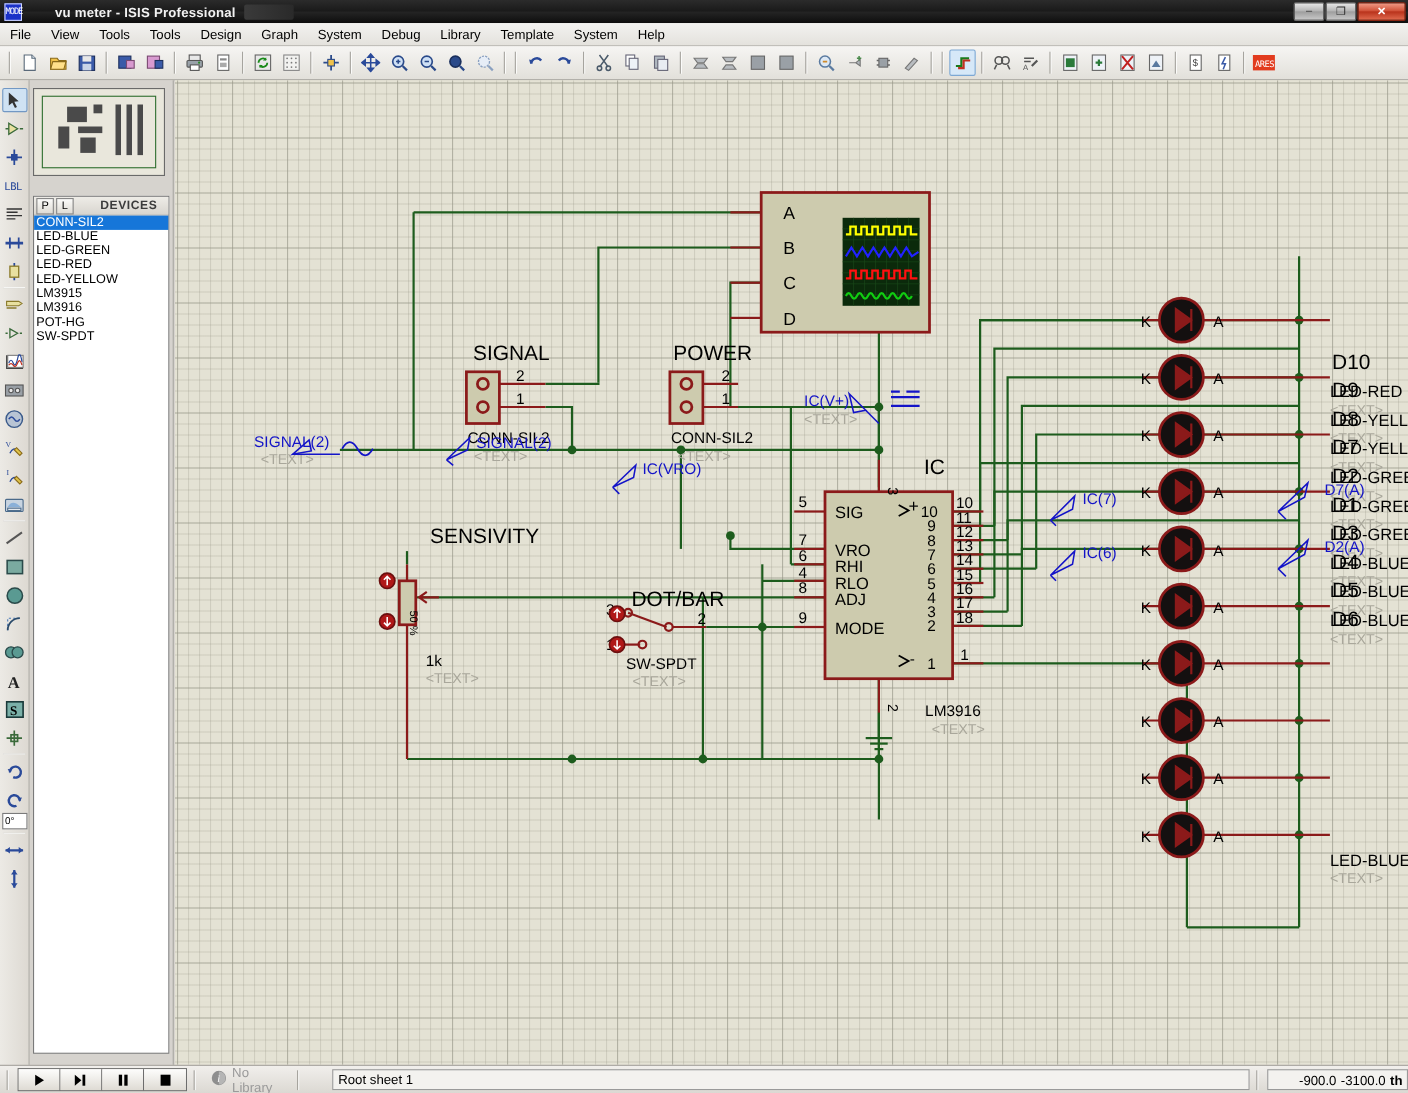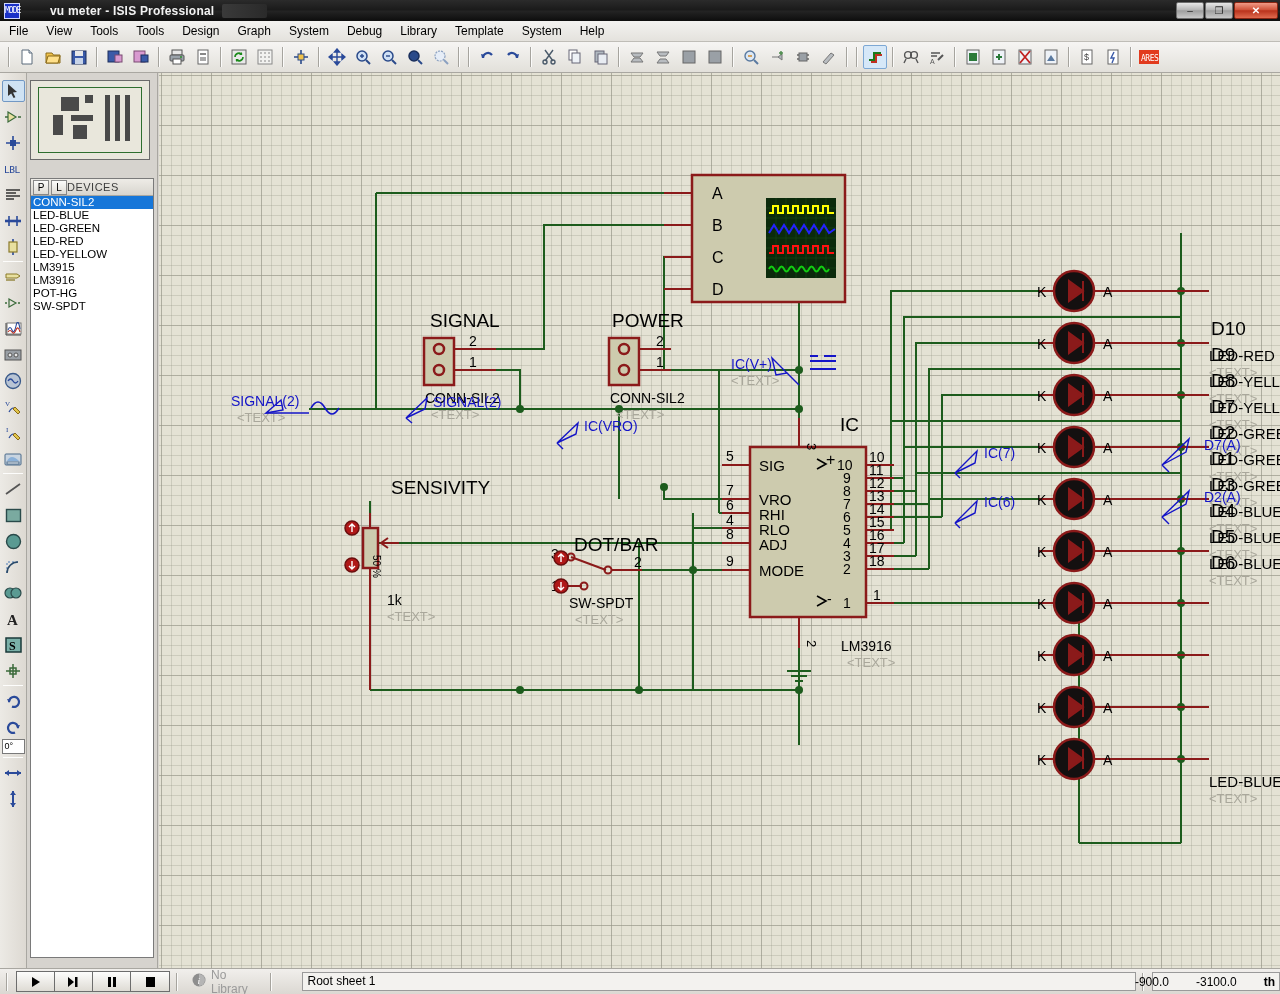--- a/index.html
+++ b/index.html
@@ -105,21 +105,21 @@
   }
   #dev-header {
     height: 17px; background: linear-gradient(180deg,#eeece7,#d8d5cf);
     border-bottom: 1px solid #a9a7a1; display: flex; align-items: center;
   }
   .dev-tab {
     width: 16px; height: 15px; margin-left: 2px;
     border: 1px solid #888; background: linear-gradient(180deg,#fbfbfa,#dedbd4);
     font-size: 10px; text-align: center; line-height: 13px; color: #000;
   }
-  #dev-title { flex: 1; text-align: left; font-size: 11px; color: #3c3c3c; letter-spacing: .5px; padding-right: 10px; }
+  #dev-title { flex: 1; text-align: right; font-size: 11px; color: #3c3c3c; letter-spacing: .5px; padding-right: 10px; font-weight: bold; }
   .dev-row { height: 13px; font-size: 11.5px; line-height: 13px; padding-left: 2px; color: #000; white-space: nowrap; }
   .dev-row.sel { background: #1676d9; color: #fff; }
 
   
   #canvas-wrap {
     position: absolute; left: 159px; top: 73px; width: 1121px; height: 895px;
     background: #e4e2d4; overflow: hidden;
   }
   #canvas {
     position: absolute; left: 0; top: 0; width: 1121px; height: 895px;
@@ -158,21 +158,21 @@
   }
   #sheet-field {
     margin-left: 30px; width: 855px; height: 19px;
     background: #f3f2ef; border: 1px solid #9a9a9a;
     font-size: 12px; line-height: 17px; padding-left: 4px; color: #000;
   }
   #coord-field {
     margin-left: 8px; width: 128px; height: 19px;
     background: #f3f2ef; border: 1px solid #9a9a9a;
     display: flex; align-items: center; justify-content: flex-end;
-    font-size: 12px; color: #000; padding-right: 4px; gap: 27px; padding-left: 35px;
+    font-size: 12px; color: #000; padding-right: 4px; gap: 4px; padding-left: 35px;
   }
   #coord-units { color: #000000; font-weight: bold; }
   .vsep { width: 2px; height: 18px; margin-left: 6px; border-left: 1px solid #a6a49e; border-right: 1px solid #fbfbfa; }
 </style>
 </head>
 <body>
 
 <div id="app">
 
   <div id="titlebar">

